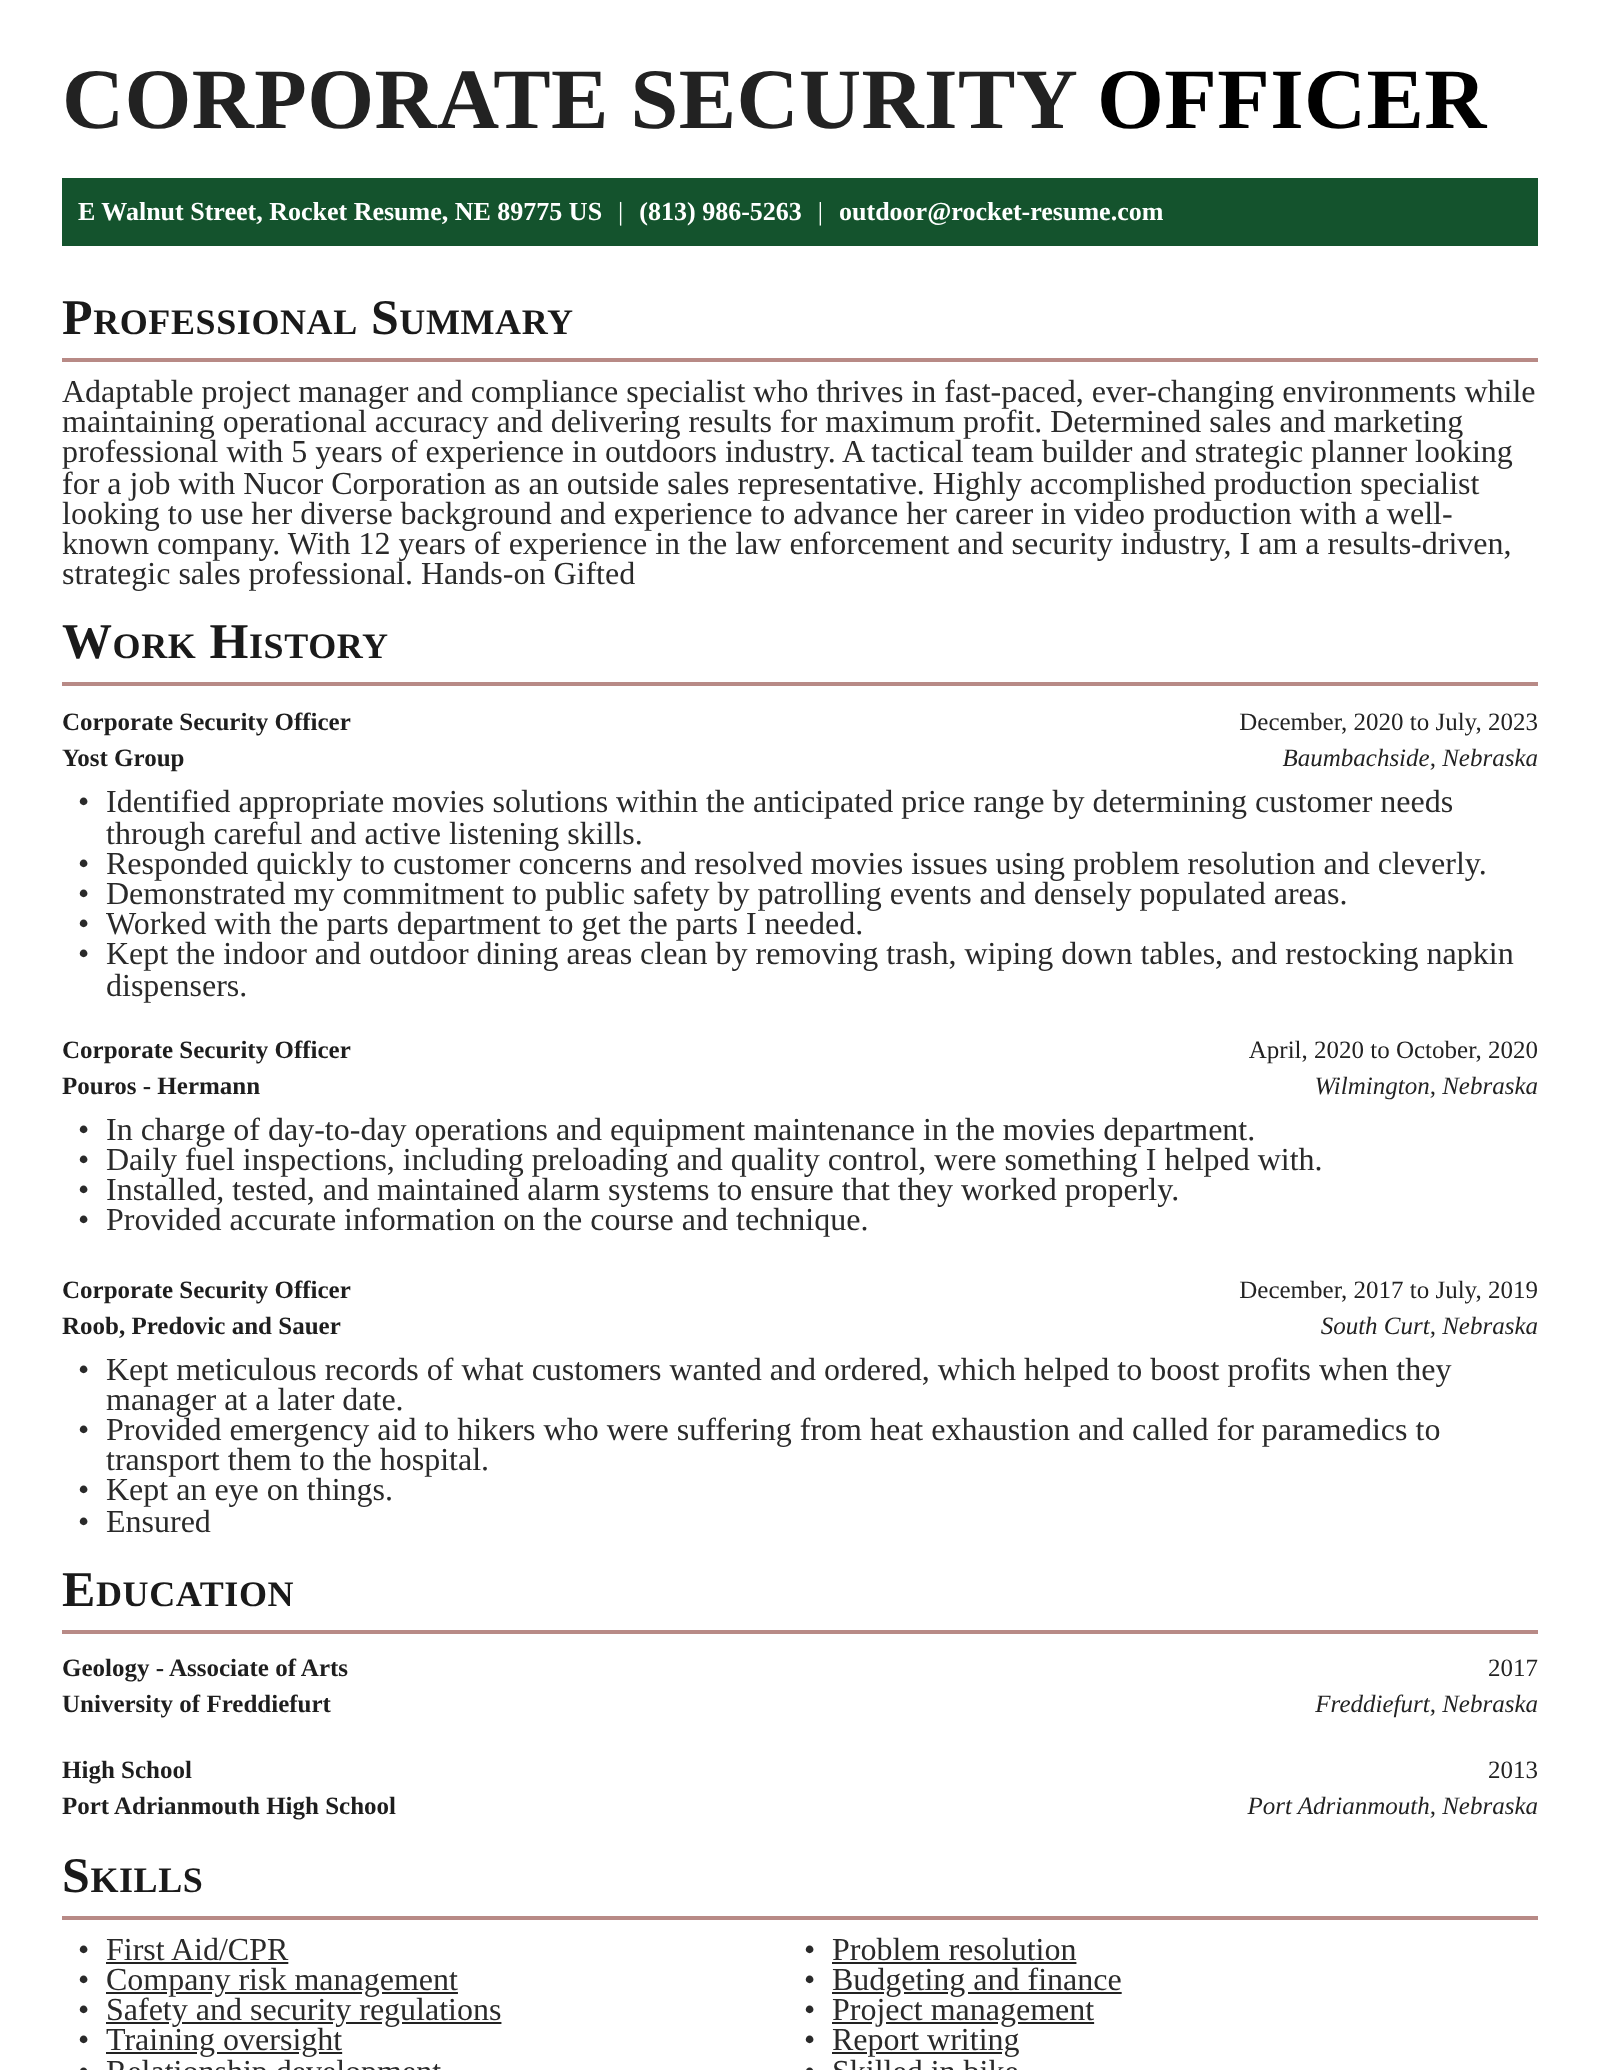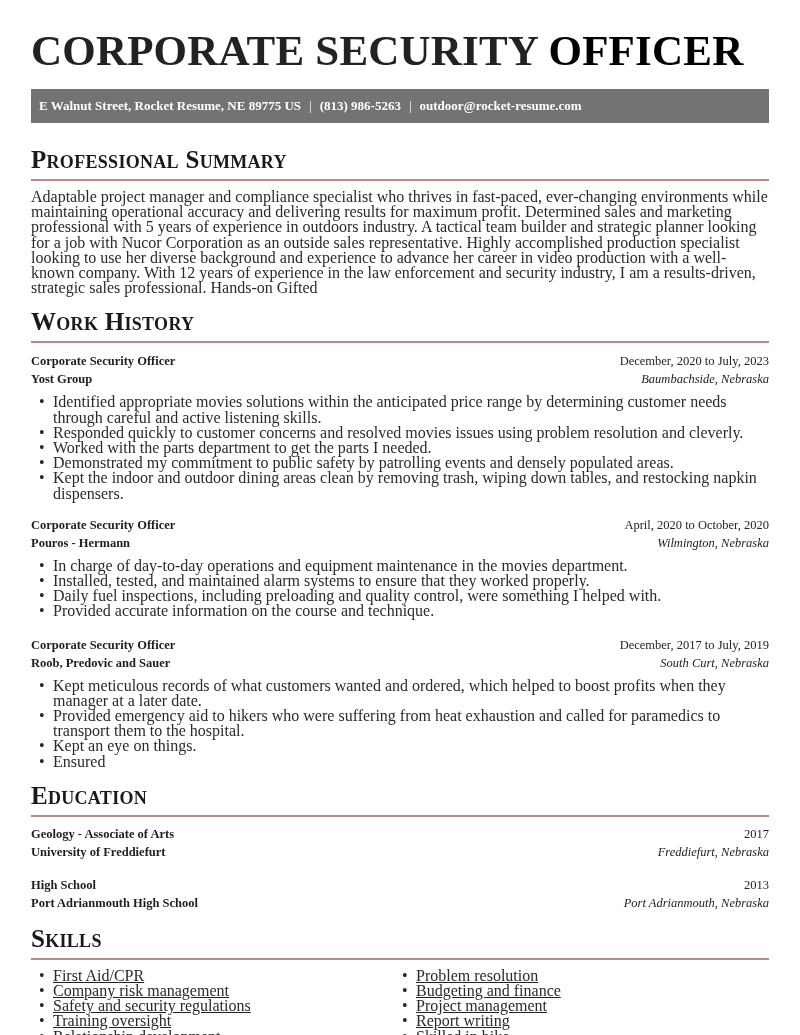--- a/index.html
+++ b/index.html
@@ -16,21 +16,21 @@
     font-size: 43px;
     font-weight: bold;
     letter-spacing: 0.2px;
     line-height: 48px;
     color: #222222;
     white-space: nowrap;
   }
   .title .accent { color: #000000; }
   .contact-bar {
     margin-top: 14px;
-    background: #737373;
+    background: #14532d;
     color: #ffffff;
     height: 34px;
     display: flex;
     align-items: center;
     padding-left: 8px;
     font-size: 13px;
     font-weight: bold;
     white-space: nowrap;
   }
   .contact-bar .sep { margin: 0 8px; font-weight: normal; }
@@ -119,39 +119,39 @@
         <span class="left">Corporate Security Officer</span>
         <span class="right">December, 2020 to July, 2023</span>
       </div>
       <div class="row">
         <span class="left">Yost Group</span>
         <span class="right italic">Baumbachside, Nebraska</span>
       </div>
       <ul class="bullets">
         <li>Identified appropriate movies solutions within the anticipated price range by determining customer needs through careful and active listening skills.</li>
         <li>Responded quickly to customer concerns and resolved movies issues using problem resolution and cleverly.</li>
+        <li>Demonstrated my commitment to public safety by patrolling events and densely populated areas.</li>
         <li>Worked with the parts department to get the parts I needed.</li>
-        <li>Demonstrated my commitment to public safety by patrolling events and densely populated areas.</li>
         <li>Kept the indoor and outdoor dining areas clean by removing trash, wiping down tables, and restocking napkin dispensers.</li>
       </ul>
     </div>
 
     <div style="margin-top:15px;">
       <div class="row">
         <span class="left">Corporate Security Officer</span>
         <span class="right">April, 2020 to October, 2020</span>
       </div>
       <div class="row">
         <span class="left">Pouros - Hermann</span>
         <span class="right italic">Wilmington, Nebraska</span>
       </div>
       <ul class="bullets">
         <li>In charge of day-to-day operations and equipment maintenance in the movies department.</li>
+        <li>Daily fuel inspections, including preloading and quality control, were something I helped with.</li>
         <li>Installed, tested, and maintained alarm systems to ensure that they worked properly.</li>
-        <li>Daily fuel inspections, including preloading and quality control, were something I helped with.</li>
         <li>Provided accurate information on the course and technique.</li>
       </ul>
     </div>
 
     <div style="margin-top:17px;">
       <div class="row">
         <span class="left">Corporate Security Officer</span>
         <span class="right">December, 2017 to July, 2019</span>
       </div>
       <div class="row">

